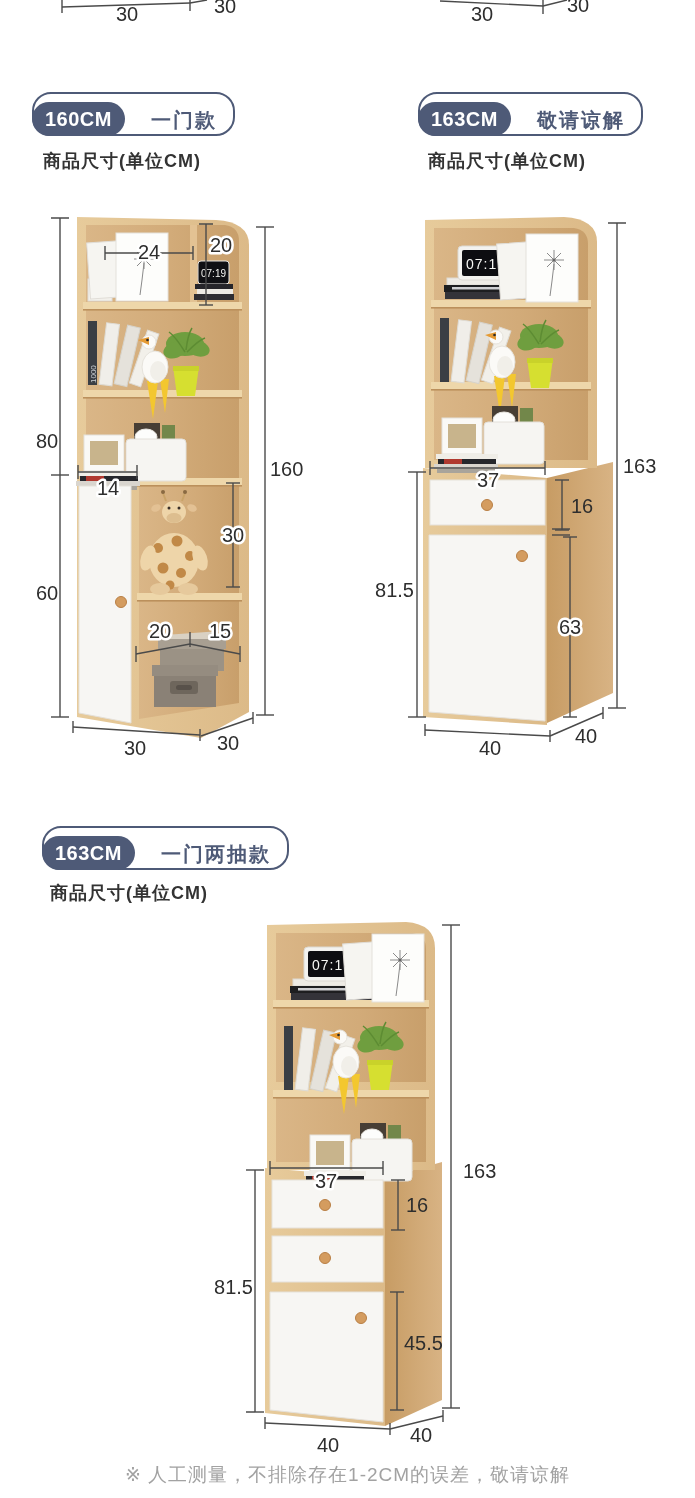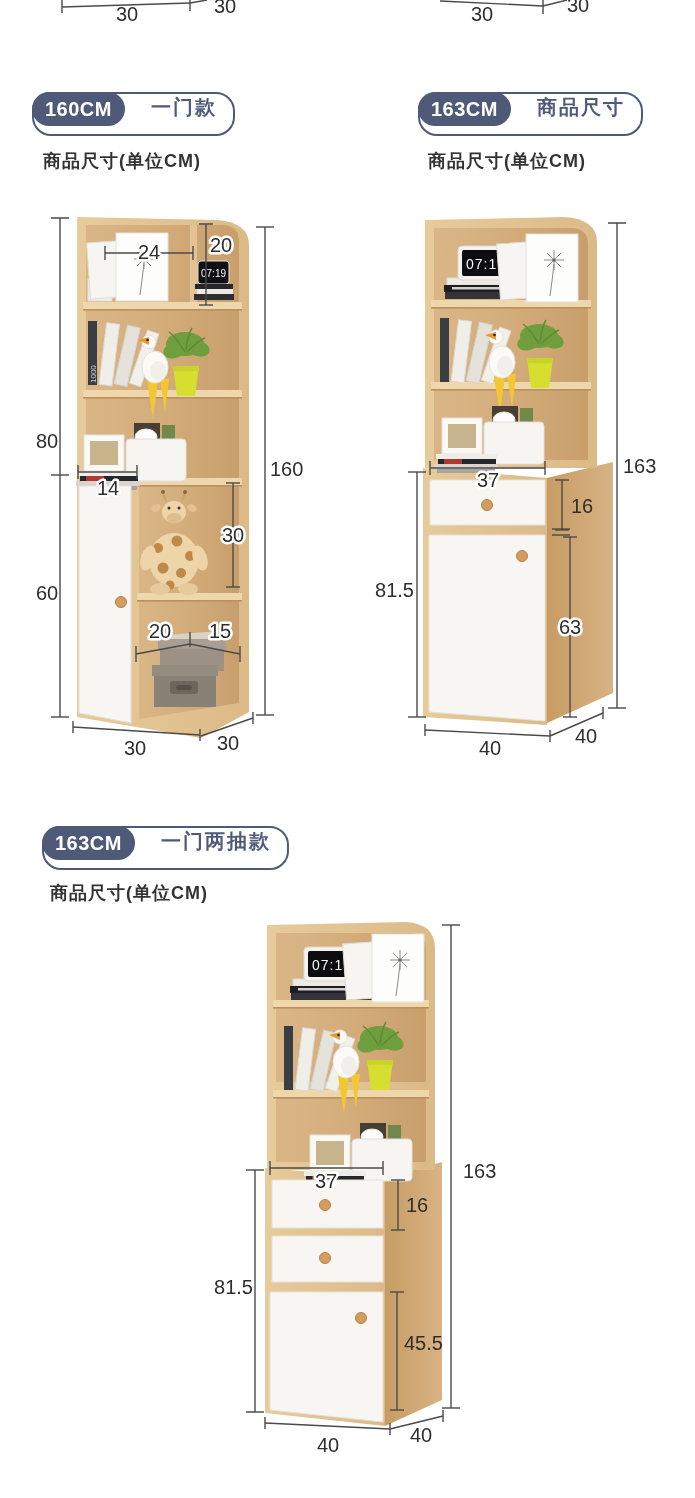--- a/index.html
+++ b/index.html
@@ -4,21 +4,21 @@
 <style>
   html,body{margin:0;padding:0;background:#fff;}
   body{font-family:"Liberation Sans","DejaVu Sans",sans-serif;}
   .canvas{position:relative;width:695px;height:1498px;background:#fff;overflow:hidden;border-radius:20px;}
   .abs{position:absolute;}
   svg{overflow:visible;display:block;}
   svg text{font-family:"Liberation Sans","DejaVu Sans",sans-serif;}
   .dim{font-size:20px;fill:#2e2e2e;}
   .dimS{paint-order:stroke;stroke:#ffffff;stroke-width:5px;stroke-linejoin:round;}
   .dl{stroke:#4a4a4a;stroke-width:1.4;fill:none;}
-  .badge{position:absolute;display:inline-flex;align-items:flex-start;height:44px;
+  .badge{position:absolute;display:inline-flex;align-items:flex-end;height:44px;
          border:2px solid #4e5a77;border-radius:19px;background:#fff;box-sizing:border-box;}
   .badge-size{display:flex;align-items:center;justify-content:center;height:34px;margin:-2px 0 -2px -2px;
          padding:0 13px;background:#4e5a77;color:#fff;border-radius:19px;
          font-size:20px;font-weight:700;letter-spacing:0.5px;}
   .badge-type{padding:0 16px 0 26px;color:#4e5a77;font-size:20px;font-weight:600;letter-spacing:2px;}
   .subtitle{position:absolute;font-size:18px;color:#333;font-weight:700;letter-spacing:1px;}
   .footer-note{position:absolute;left:0;right:0;text-align:center;font-size:19px;color:#a2a2a2;letter-spacing:1px;}
 </style>
 </head>
 <body>
@@ -47,21 +47,21 @@
   </svg>
 
   <div class="badge" style="left:32px;top:92px">
     <span class="badge-size">160CM</span>
     <span class="badge-type">一门款</span>
   </div>
   <div class="subtitle" style="left:43px;top:149px">商品尺寸(单位CM)</div>
 
   <div class="badge" style="left:418px;top:92px">
     <span class="badge-size">163CM</span>
-    <span class="badge-type">商品尺寸</span>
+    <span class="badge-type">敬请谅解</span>
   </div>
   <div class="subtitle" style="left:428px;top:149px">商品尺寸(单位CM)</div>
 
   <div class="badge" style="left:42px;top:826px">
     <span class="badge-size">163CM</span>
     <span class="badge-type">一门两抽款</span>
   </div>
   <div class="subtitle" style="left:50px;top:881px">商品尺寸(单位CM)</div>
 
   <svg class="abs" style="left:20px;top:195px" width="320" height="575" viewBox="0 0 320 575">
@@ -425,14 +425,15 @@
       <text class="dim" x="283" y="268">163</text>
       <text class="dim dimS" x="146" y="278" text-anchor="middle">37</text>
       <text class="dim" x="226" y="302">16</text>
       <text class="dim" x="73" y="384" text-anchor="end">81.5</text>
       <text class="dim" x="224" y="440">45.5</text>
       <text class="dim" x="148" y="542" text-anchor="middle">40</text>
       <text class="dim dimS" x="241" y="532" text-anchor="middle">40</text>
     </g>
   </svg>
 
+  <div class="footer-note" style="top:1462px">※ 人工测量，不排除存在1-2CM的误差，敬请谅解</div>
 
 </div>
 
 </body></html>

